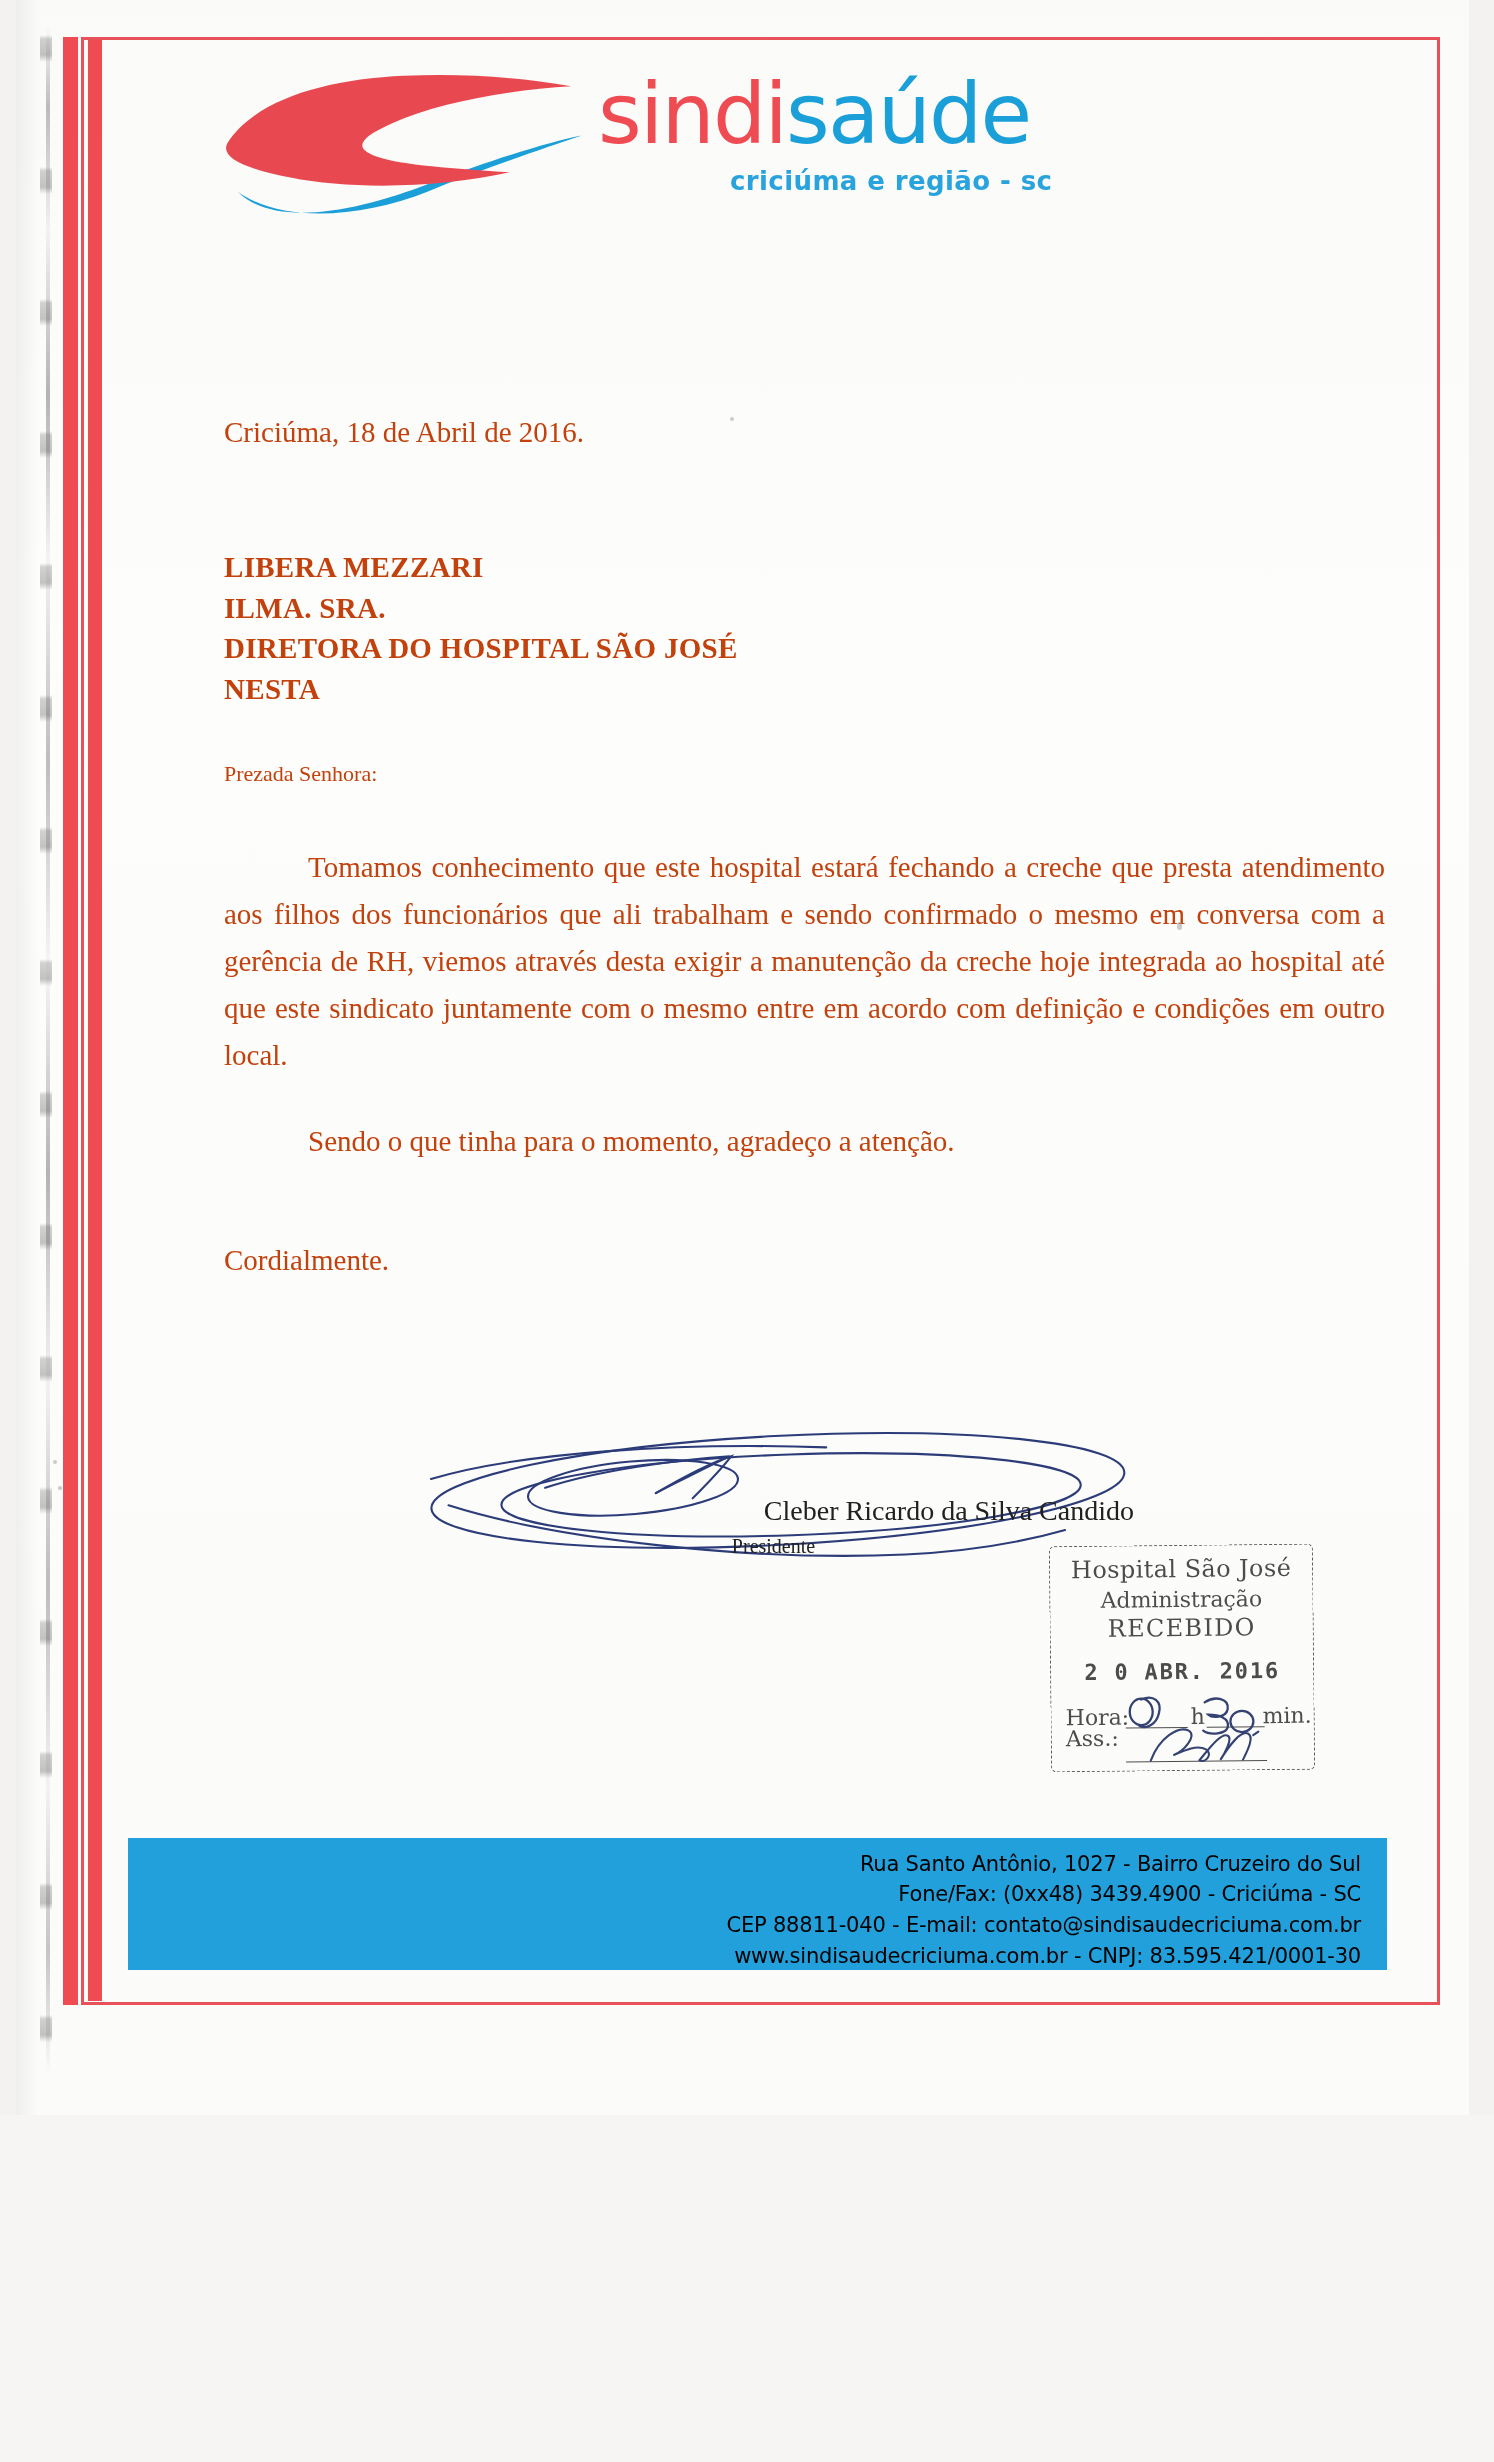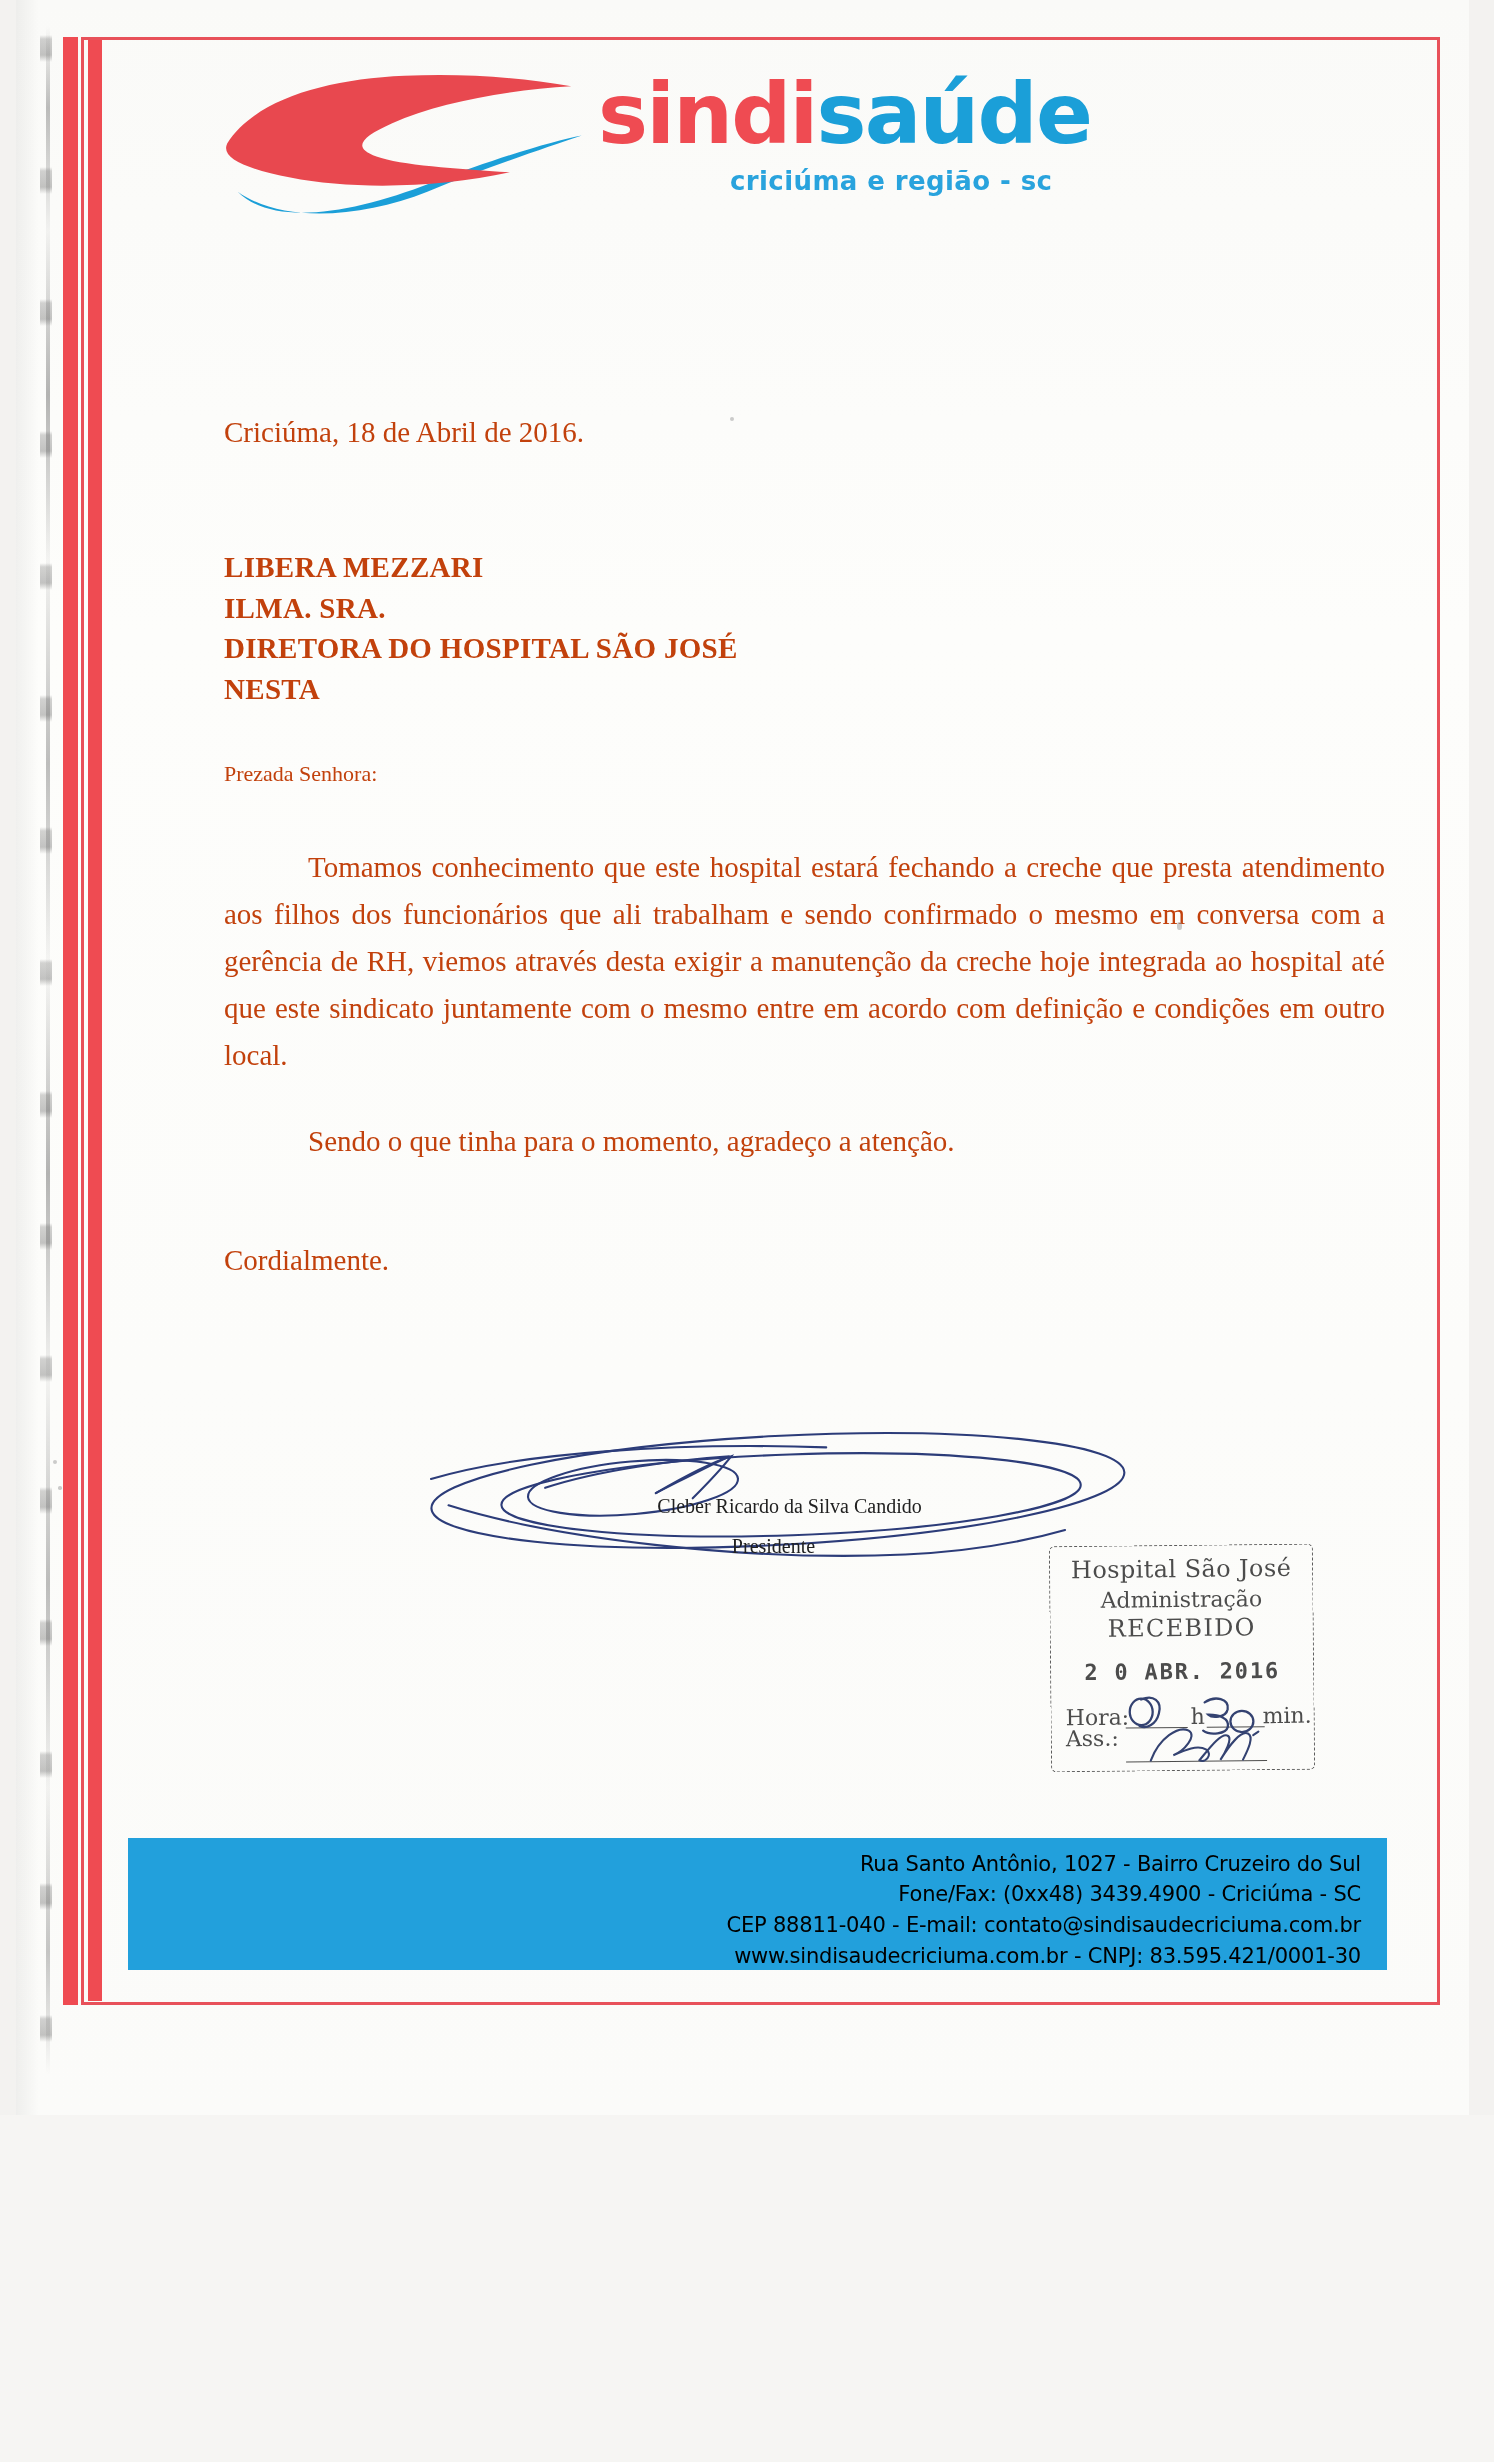--- a/index.html
+++ b/index.html
@@ -108,21 +108,21 @@
   }
   .logo-mark {
     position: absolute;
     left: 0px; top: 7px;
     width: 369px; height: 158px;
   }
   .wordmark {
     position: absolute;
     left: 378px; top: 19.3px;
     font-family: "DejaVu Sans", "Liberation Sans", sans-serif;
-    font-weight: 700;
+    font-weight: 400;
     font-size: 84px;
     letter-spacing: -1.8px;
     line-height: 1;
     white-space: nowrap;
   }
   .wm-red { color: #ef4b52; }
   .wm-blue { color: #1b9fd8; }
   .tagline {
     position: absolute;
     left: 510px; top: 113px;
@@ -179,24 +179,24 @@
     left: 413px; top: 1407px;
     width: 721px; height: 202px;
   }
   .sig-scribble {
     position: absolute;
     left: 0; top: 0; width: 721px; height: 202px;
     pointer-events: none;
   }
   .sig-name {
     position: absolute;
-    left: 16px; top: 88px;
+    left: 0; top: 88px;
     width: 721px;
-    text-align: center;
-    font-size: 20px;
+    text-align: right;
+    font-size: 28px;
     color: #212121;
     white-space: nowrap;
   }
   .sig-title {
     position: absolute;
     left: 0; top: 128px;
     width: 721px;
     text-align: center;
     font-size: 20px;
     color: #212121;

